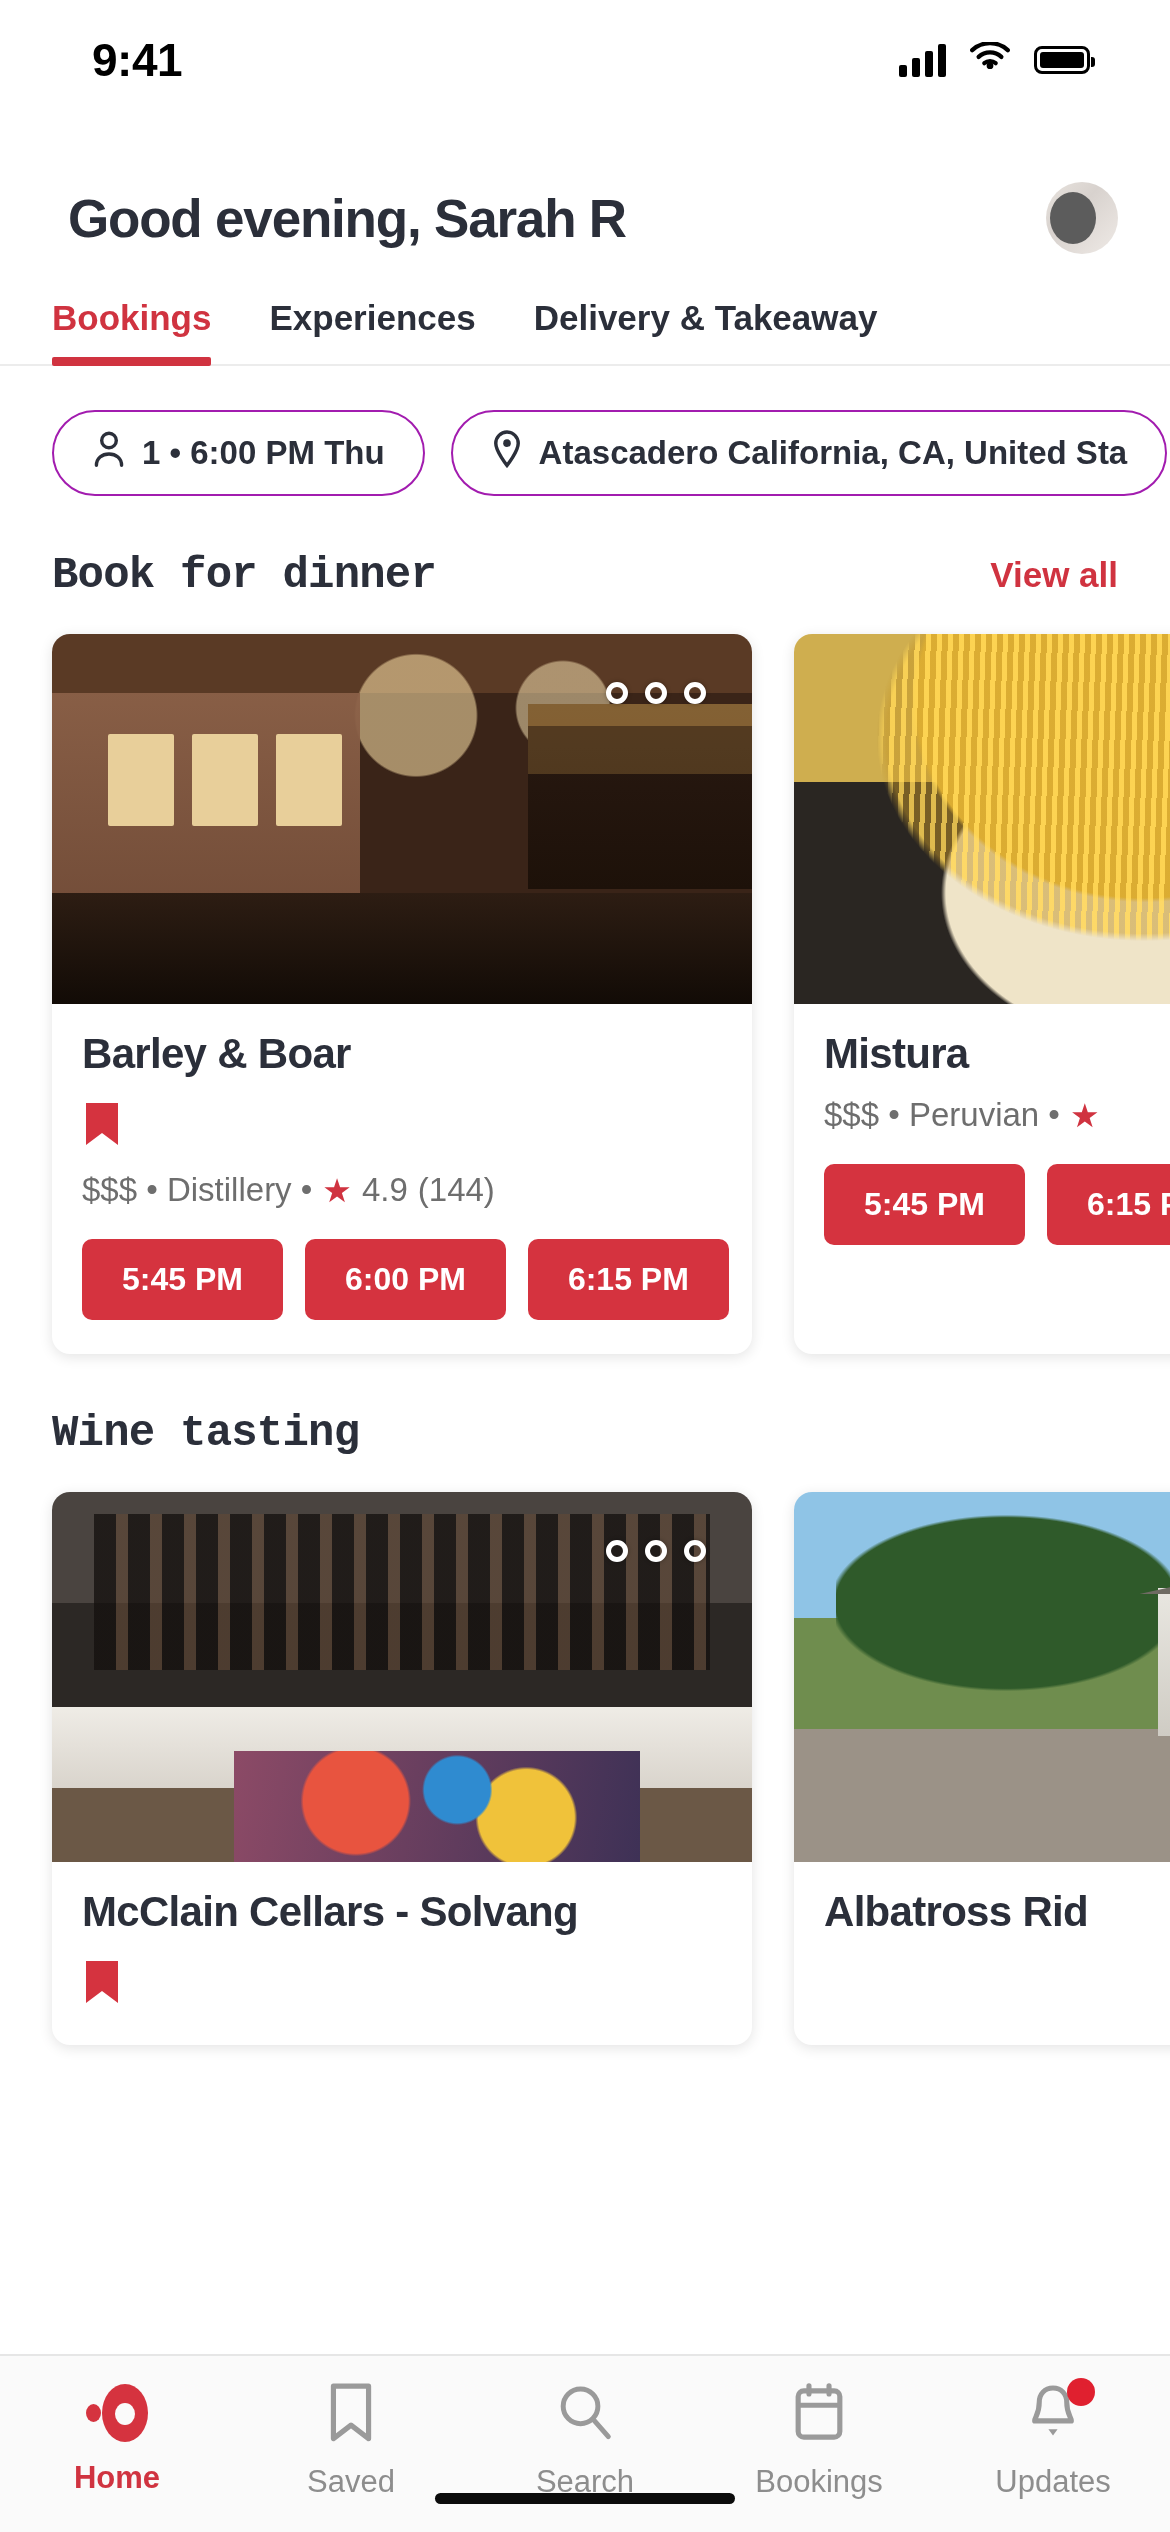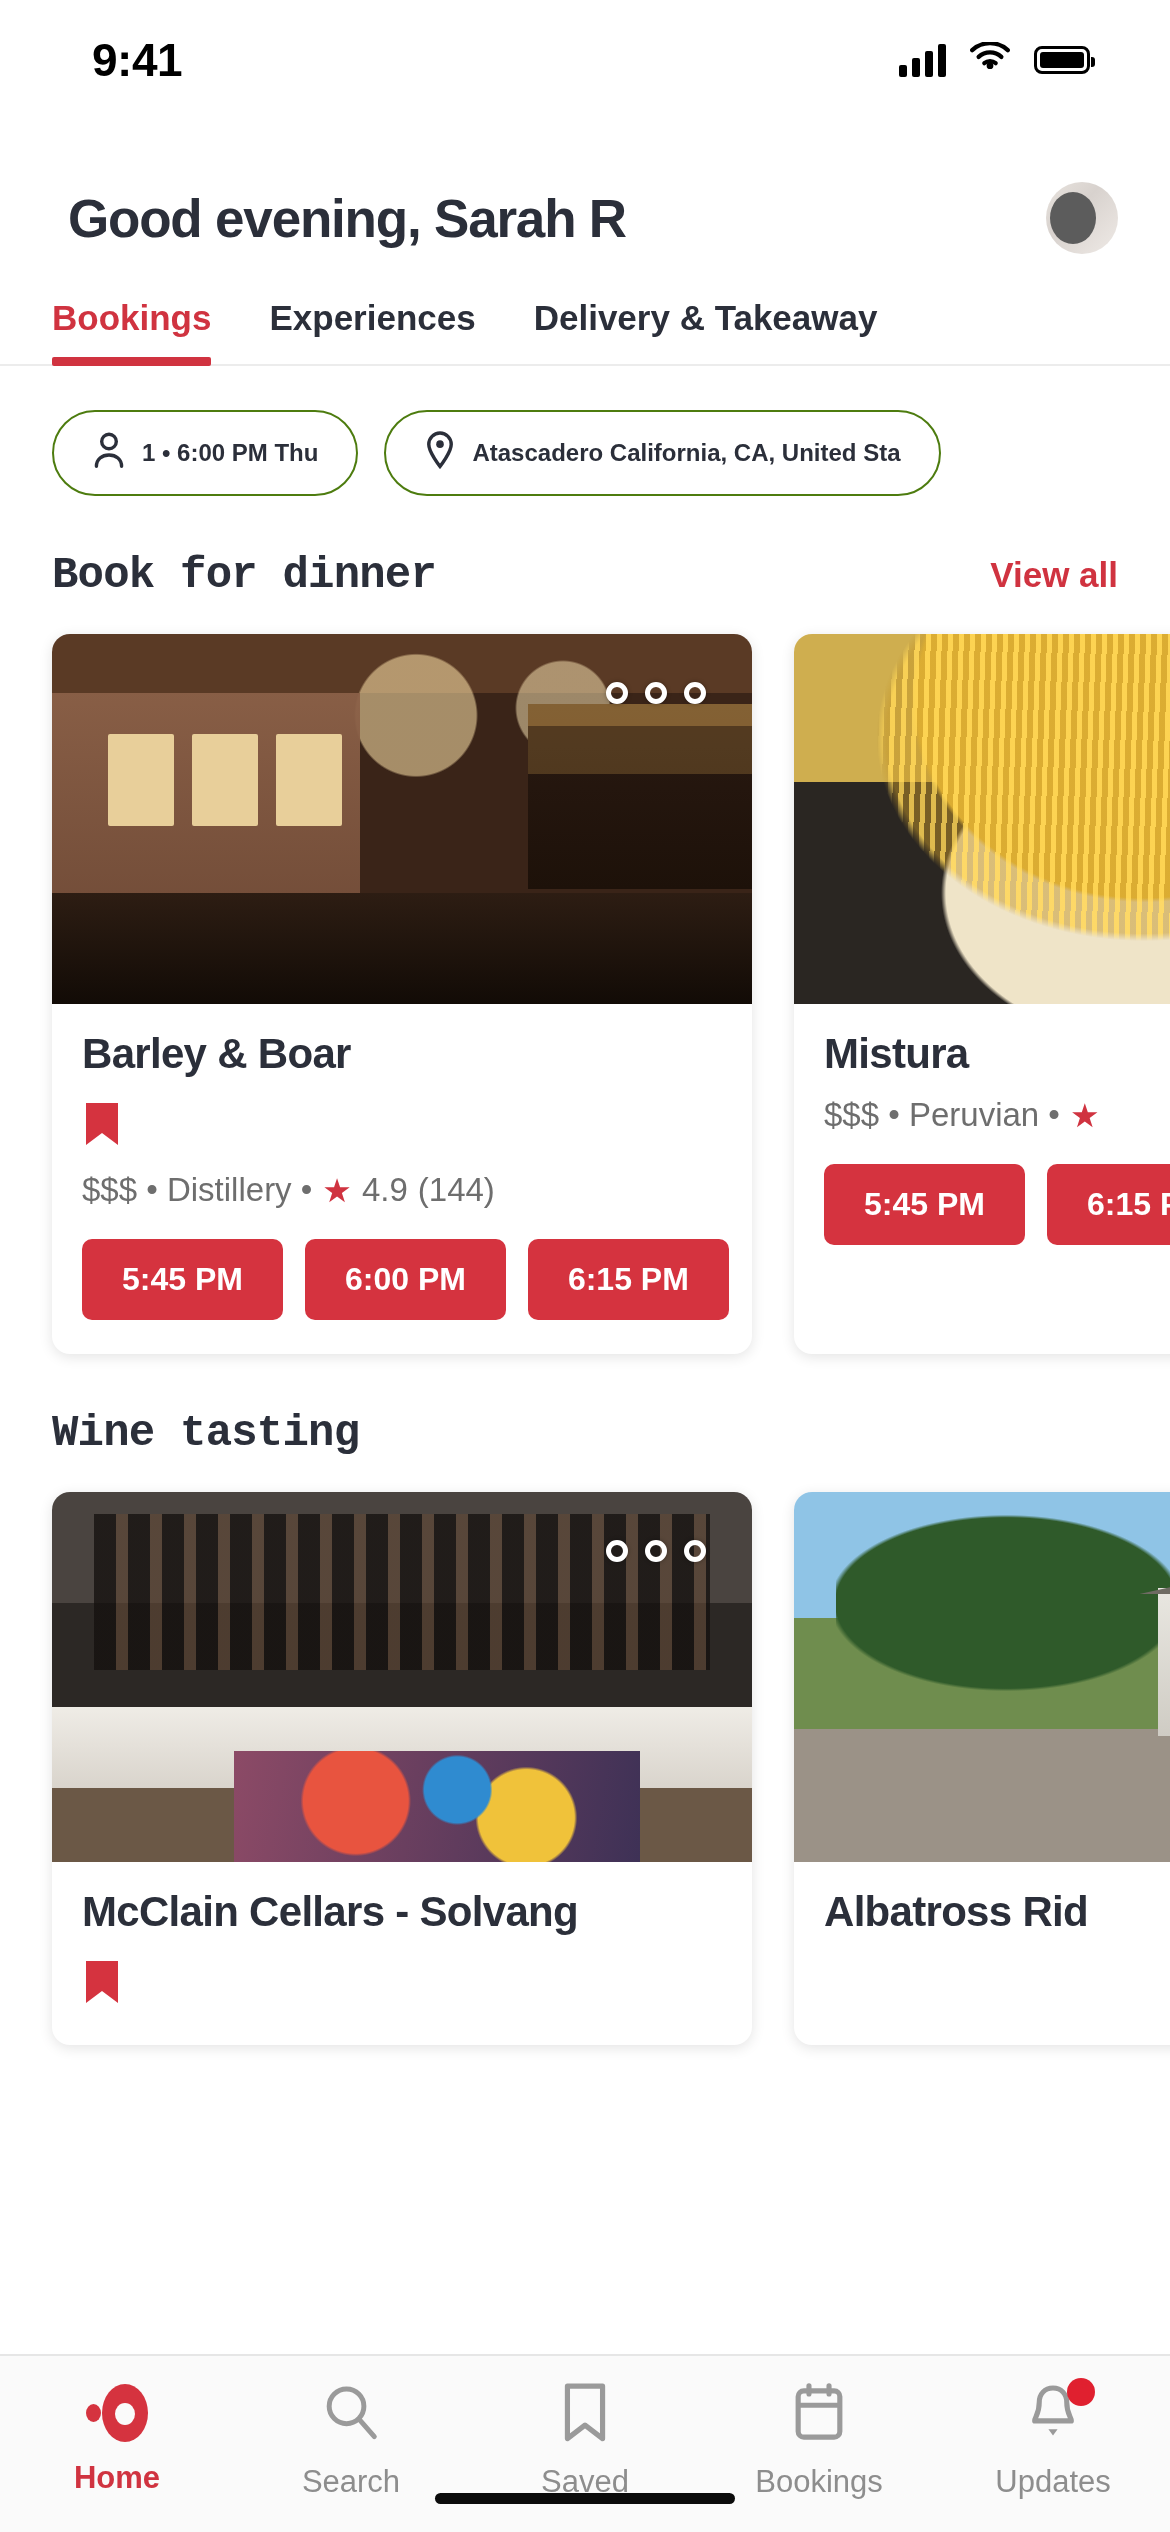--- a/index.html
+++ b/index.html
@@ -64,23 +64,23 @@
     content:""; position:absolute; left:0; right:0; bottom:-2px; height:9px;
     background:#d03340; border-radius:2px;
   }
 
   
   .chips{
     margin-top:44px; padding-left:52px;
     display:flex; gap:26px; align-items:center; white-space:nowrap;
   }
   .chip{
-    height:86px; border:2px solid #4d7c0f; border-radius:46px;
+    height:86px; border:2px solid #a21caf; border-radius:46px;
     display:flex; align-items:center; gap:16px;
-    padding:0 38px; font-size:24px; font-weight:700; color:#2b2f3a;
+    padding:0 38px; font-size:33px; font-weight:700; color:#2b2f3a;
     background:#fff; flex:0 0 auto;
   }
   .chip svg{ flex:0 0 auto; }
 
   
   .section-head{
     padding:0 52px; margin-top:54px;
     display:flex; align-items:baseline; justify-content:space-between;
   }
   .section-title{ font-size:44px; font-weight:700; letter-spacing:-0.8px; color:#2b2f3a;font-family:Liberation Mono, monospace; }
@@ -393,35 +393,35 @@
   <div class="nav-item active">
     <span class="home-glyph">
       <span class="small"></span>
         <span class="big"></span>
     </span>
     <span class="nav-label">Home</span>
   </div>
 
   <div class="nav-item">
     <span>
+      <svg width="52" height="62" viewBox="0 0 20 24">
+          <path d="M3.2 1.6h13.6v20.3l-6.8-5.2-6.8 5.2z" stroke="#9a9a9a" stroke-width="2" fill="none" stroke-linejoin="round"></path>
+        </svg>
+    </span>
+    <span class="nav-label">Saved</span>
+  </div>
+
+  <div class="nav-item">
+    <span>
       <svg width="60" height="62" viewBox="0 0 24 25">
           <circle cx="10.2" cy="9.8" r="7" stroke="#9a9a9a" stroke-width="2" fill="none"></circle>
           <path d="M15.4 15.2 21.4 22" stroke="#9a9a9a" stroke-width="2" stroke-linecap="round"></path>
         </svg>
     </span>
     <span class="nav-label">Search</span>
-  </div>
-
-  <div class="nav-item">
-    <span>
-      <svg width="52" height="62" viewBox="0 0 20 24">
-          <path d="M3.2 1.6h13.6v20.3l-6.8-5.2-6.8 5.2z" stroke="#9a9a9a" stroke-width="2" fill="none" stroke-linejoin="round"></path>
-        </svg>
-    </span>
-    <span class="nav-label">Saved</span>
   </div>
 
   <div class="nav-item">
     <span>
       <svg width="54" height="62" viewBox="0 0 21 24">
           <rect x="2.4" y="3.4" width="16.2" height="18" rx="2.2" stroke="#9a9a9a" stroke-width="2" fill="none"></rect>
           <path d="M2.4 9h16.2" stroke="#9a9a9a" stroke-width="2"></path>
           <path d="M6.6 1.4v3.2M14.4 1.4v3.2" stroke="#9a9a9a" stroke-width="2" stroke-linecap="round"></path>
         </svg>
     </span>

